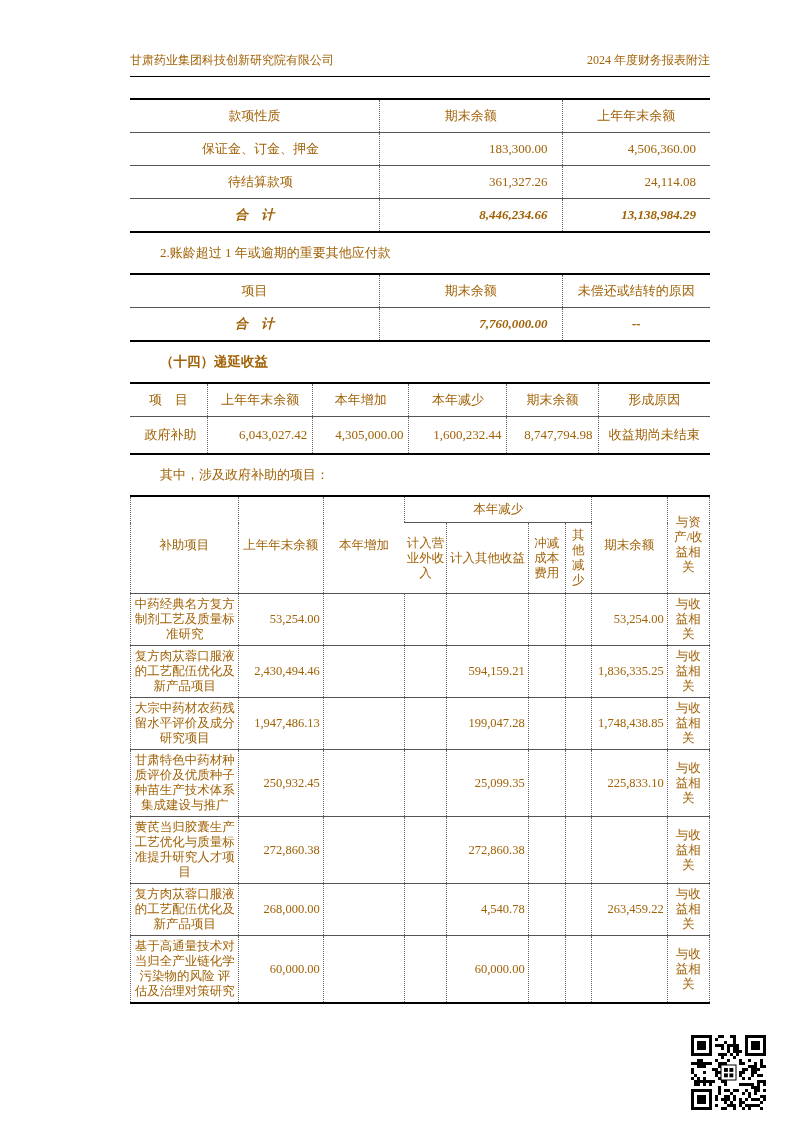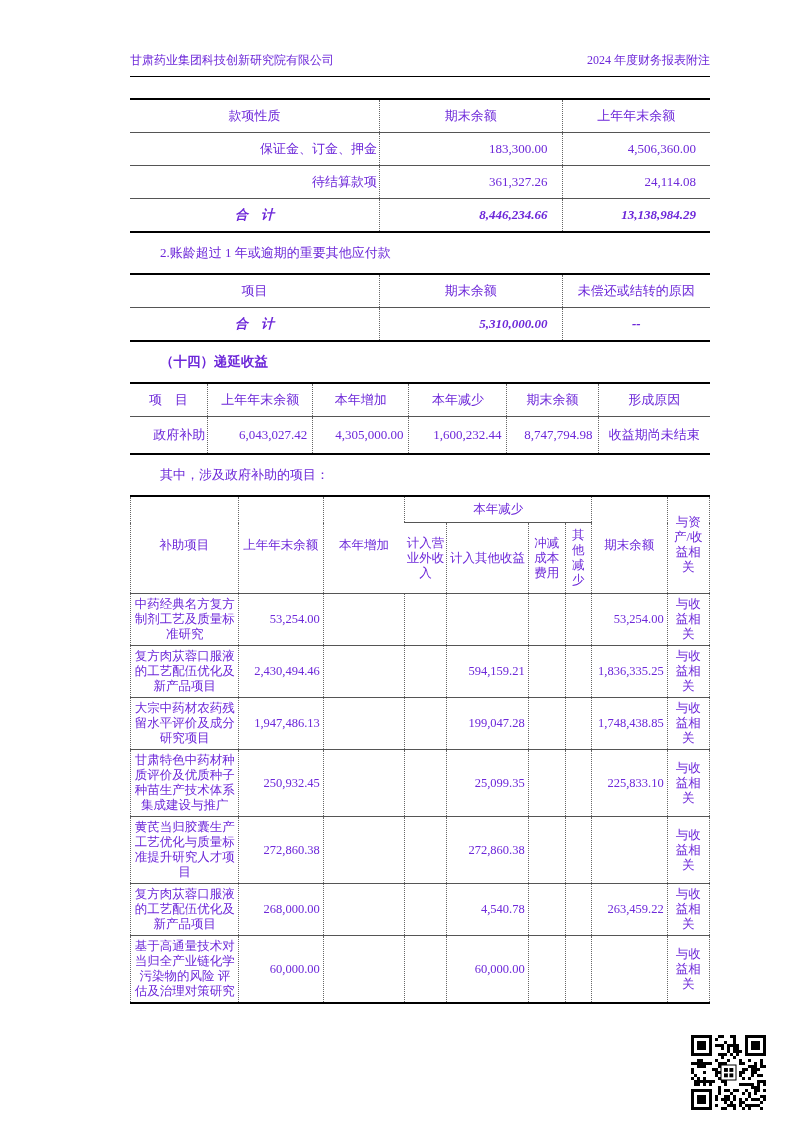--- a/index.html
+++ b/index.html
@@ -5,39 +5,39 @@
   html,body{margin:0;padding:0;background:#e8e8e8;}
   .page{
     position:relative;
     width:794px;height:1123px;
     margin:0 auto;
     background:#ffffff;
     box-sizing:border-box;
     padding:52px 84px 0 130px;
     overflow:hidden;
     font-family:"Liberation Serif","DejaVu Serif",serif;
-    color:#6d28d9;
+    color:#a16207;
   }
   .doc-header{
     display:flex;justify-content:space-between;align-items:flex-end;
     font-size:12px;
     border-bottom:1.6px solid #000;
     padding-bottom:7px;
     margin-bottom:21px;
   }
   table{border-collapse:collapse;width:100%;table-layout:fixed;}
   .t{border-top:2.2px solid #000;border-bottom:2.2px solid #000;}
   .t th,.t td{font-weight:normal;font-size:13px;vertical-align:middle;word-break:break-all;}
   .t tr > * + *{border-left:1px dotted #666;}
   .t tbody td{border-top:1px solid #555;}
   .t thead th{text-align:center;padding:7px 2px;}
   .t tbody td{padding:7px 2px;}
   .c{text-align:center;}
   .r{text-align:right;padding-right:14px !important;margin-top:47px;}
-  .l{text-align:right;padding-left:14px !important;}
+  .l{text-align:center;padding-left:14px !important;}
   .total td{font-weight:bold;font-style:italic;}
   .para{font-size:13px;margin:11px 0 11px 30px;}
   .para.b{font-weight:bold;font-size:13.5px;}
   
   .t3 tbody td{padding:9px 2px;}
   .t3 .r{padding-right:5px !important;}
   .t3 .l{padding-left:6px !important;}
   
   .big{border-left:1px dotted #666;border-right:1px dotted #666;}
   .big th,.big td{font-size:12.5px;line-height:15px;}
@@ -103,21 +103,21 @@
     <thead>
       <tr>
         <th>项目</th>
         <th>期末余额</th>
         <th>未偿还或结转的原因</th>
       </tr>
     </thead>
     <tbody>
       <tr class="total">
         <td class="c">合　计</td>
-        <td class="r">5,310,000.00</td>
+        <td class="r">7,760,000.00</td>
         <td class="c">--</td>
       </tr>
     </tbody>
   </table>
 
   <p class="para b">（十四）递延收益</p>
 
   <table class="t t3">
     <colgroup>
       <col style="width:13.4%">

